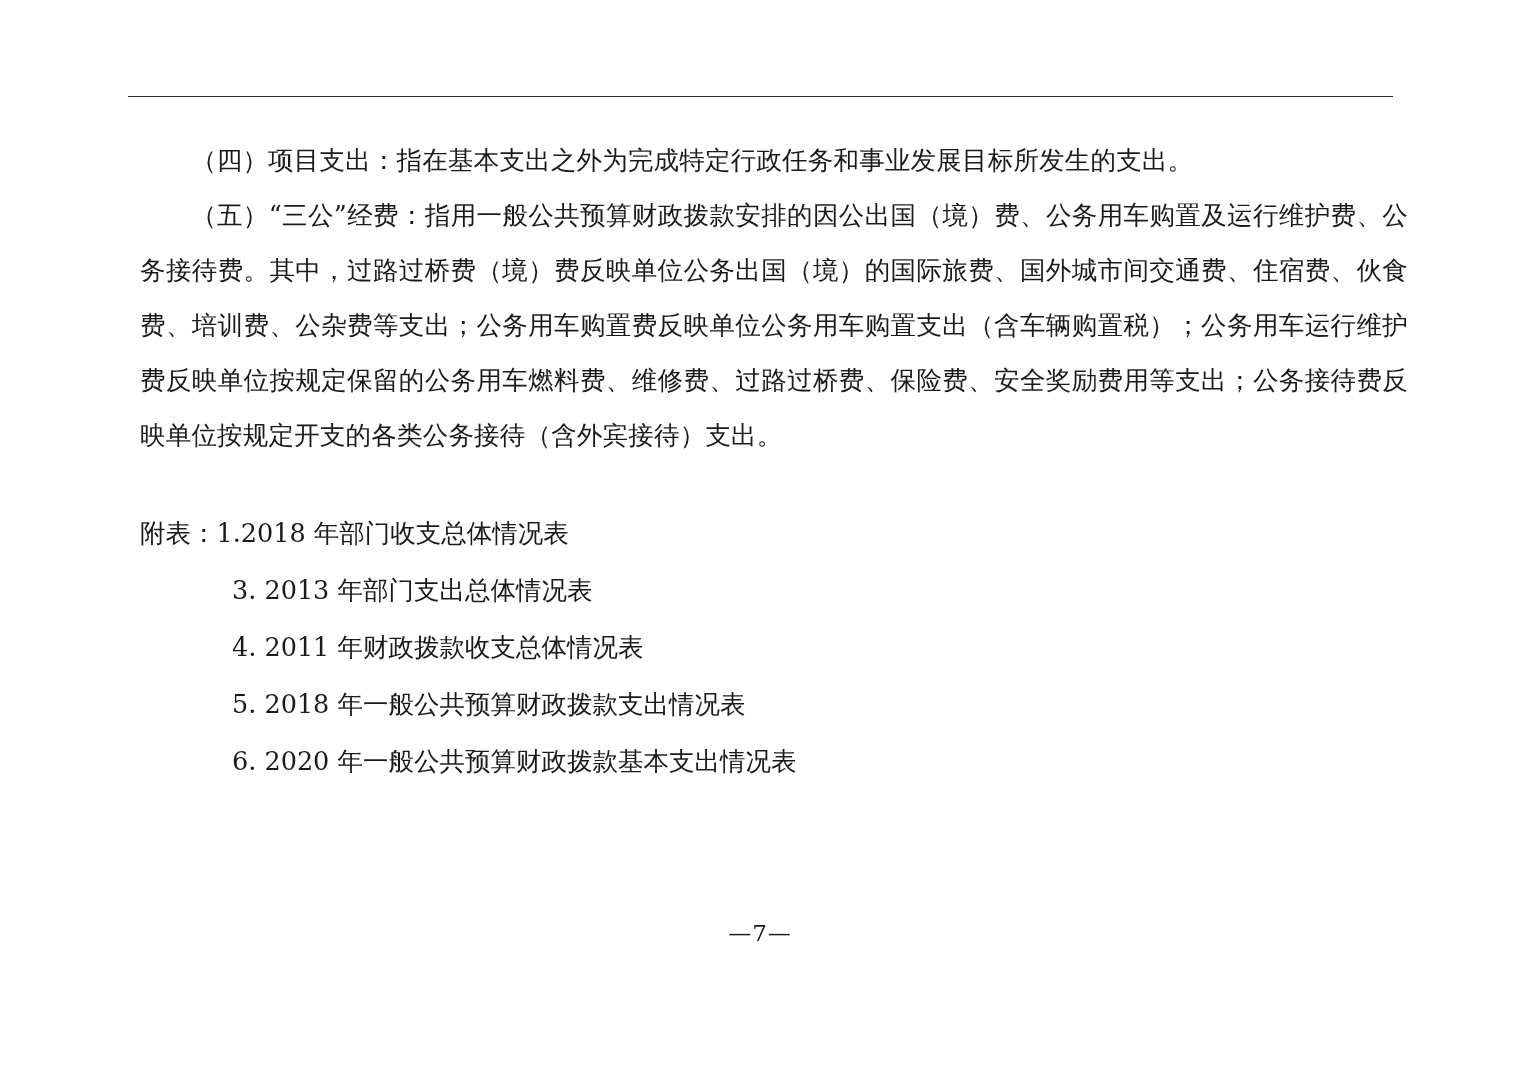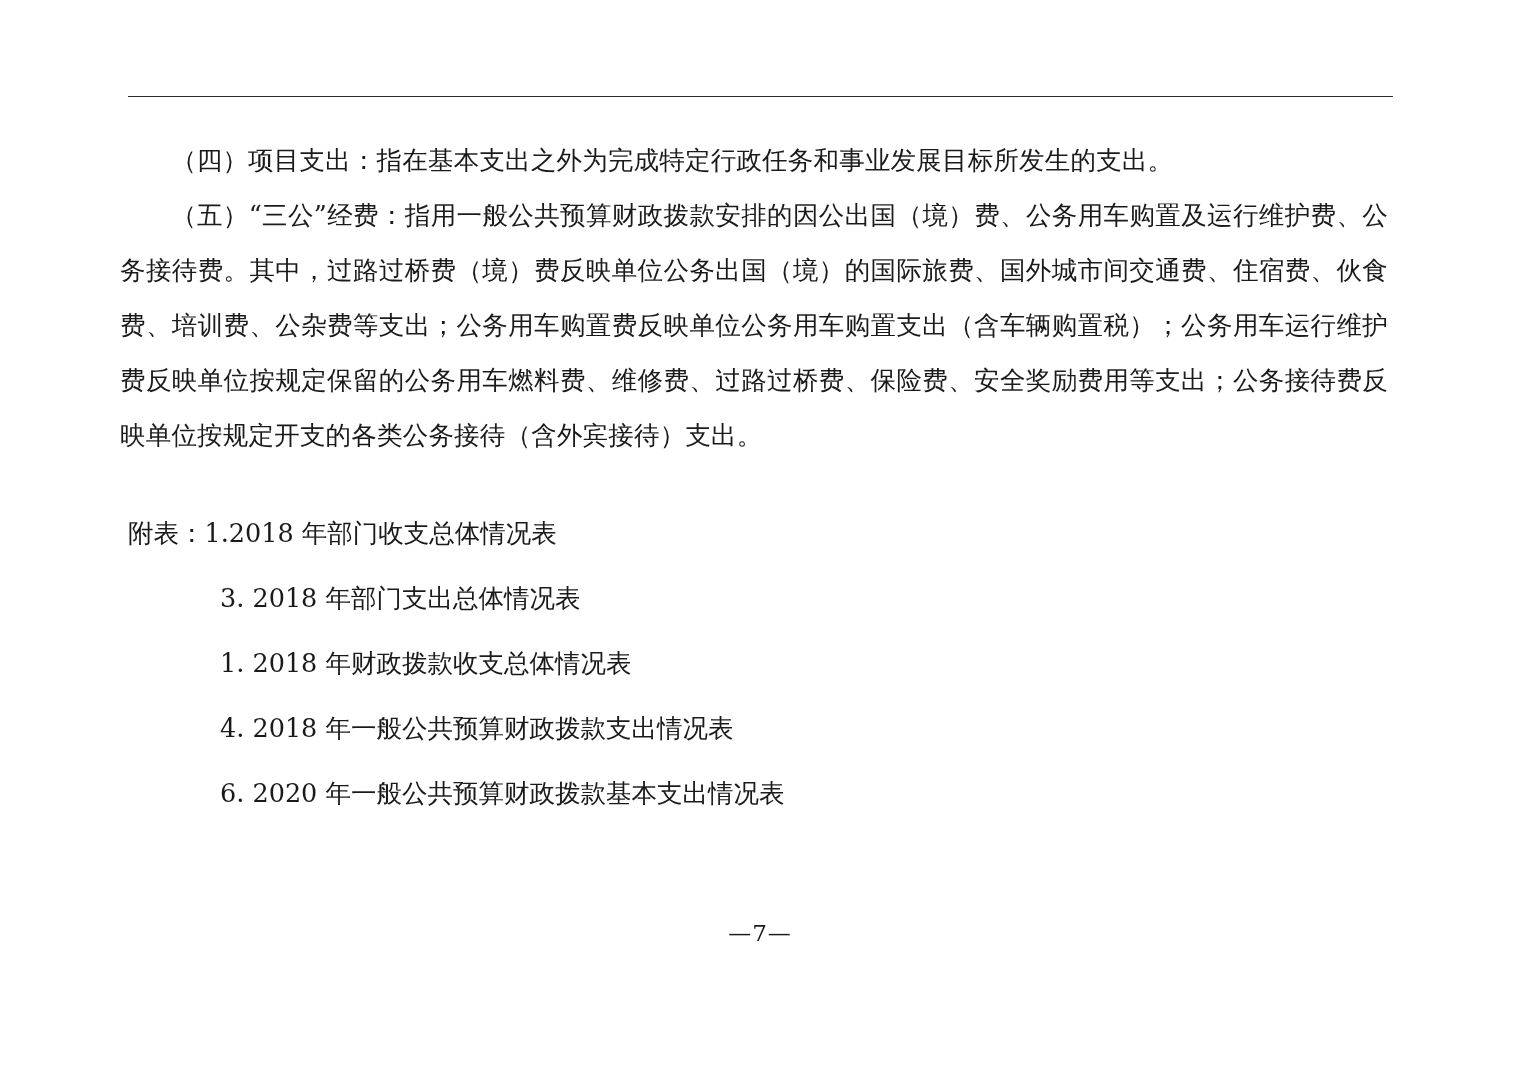--- a/index.html
+++ b/index.html
@@ -20,21 +20,21 @@
   .header-rule {
     position: absolute;
     left: 128px;
     top: 96px;
     width: 1265px;
     height: 1px;
     background: #2b2b2b;
   }
   .content {
     position: absolute;
-    left: 120px;
+    left: 140px;
     top: 133px;
     width: 1268px;
   }
   .para {
     font-size: 25.5px;
     line-height: 55px;
     text-align: justify;
     text-justify: inter-ideograph;
     text-indent: 2em;
     margin: 0 0 0 0;
@@ -43,21 +43,21 @@
   }
   .para.last {
     text-align: justify;
   }
   .attach-block {
     margin-top: 42px;
   }
   .attach-line {
     font-size: 25.5px;
     line-height: 57px;
-    margin: 8px;
+    margin: 0;
     white-space: nowrap;
   }
   .attach-line.first {
     text-indent: 0;
     padding-left: 0;
   }
   .attach-line.indented {
     padding-left: 92px;
   }
   .page-number {
@@ -80,23 +80,23 @@
   <div class="header-rule"></div>
 
   <div class="content">
 
     <p class="para">（四）项目支出：指在基本支出之外为完成特定行政任务和事业发展目标所发生的支出。</p>
 
     <p class="para last">（五）“三公”经费：指用一般公共预算财政拨款安排的因公出国（境）费、公务用车购置及运行维护费、公务接待费。其中，过路过桥费（境）费反映单位公务出国（境）的国际旅费、国外城市间交通费、住宿费、伙食费、培训费、公杂费等支出；公务用车购置费反映单位公务用车购置支出（含车辆购置税）；公务用车运行维护费反映单位按规定保留的公务用车燃料费、维修费、过路过桥费、保险费、安全奖励费用等支出；公务接待费反映单位按规定开支的各类公务接待（含外宾接待）支出。</p>
 
     <div class="attach-block">
       <p class="attach-line first">附表：1.2018 年部门收支总体情况表</p>
-      <p class="attach-line indented">3. 2018 年部门支出总体情况表</p>
-      <p class="attach-line indented">1. 2018 年财政拨款收支总体情况表</p>
-      <p class="attach-line indented">4. 2018 年一般公共预算财政拨款支出情况表</p>
+      <p class="attach-line indented">3. 2013 年部门支出总体情况表</p>
+      <p class="attach-line indented">4. 2011 年财政拨款收支总体情况表</p>
+      <p class="attach-line indented">5. 2018 年一般公共预算财政拨款支出情况表</p>
       <p class="attach-line indented">6. 2020 年一般公共预算财政拨款基本支出情况表</p>
     </div>
 
   </div>
 
   <div class="page-number">—7—</div>
 
 </div>
 
 </body></html>

